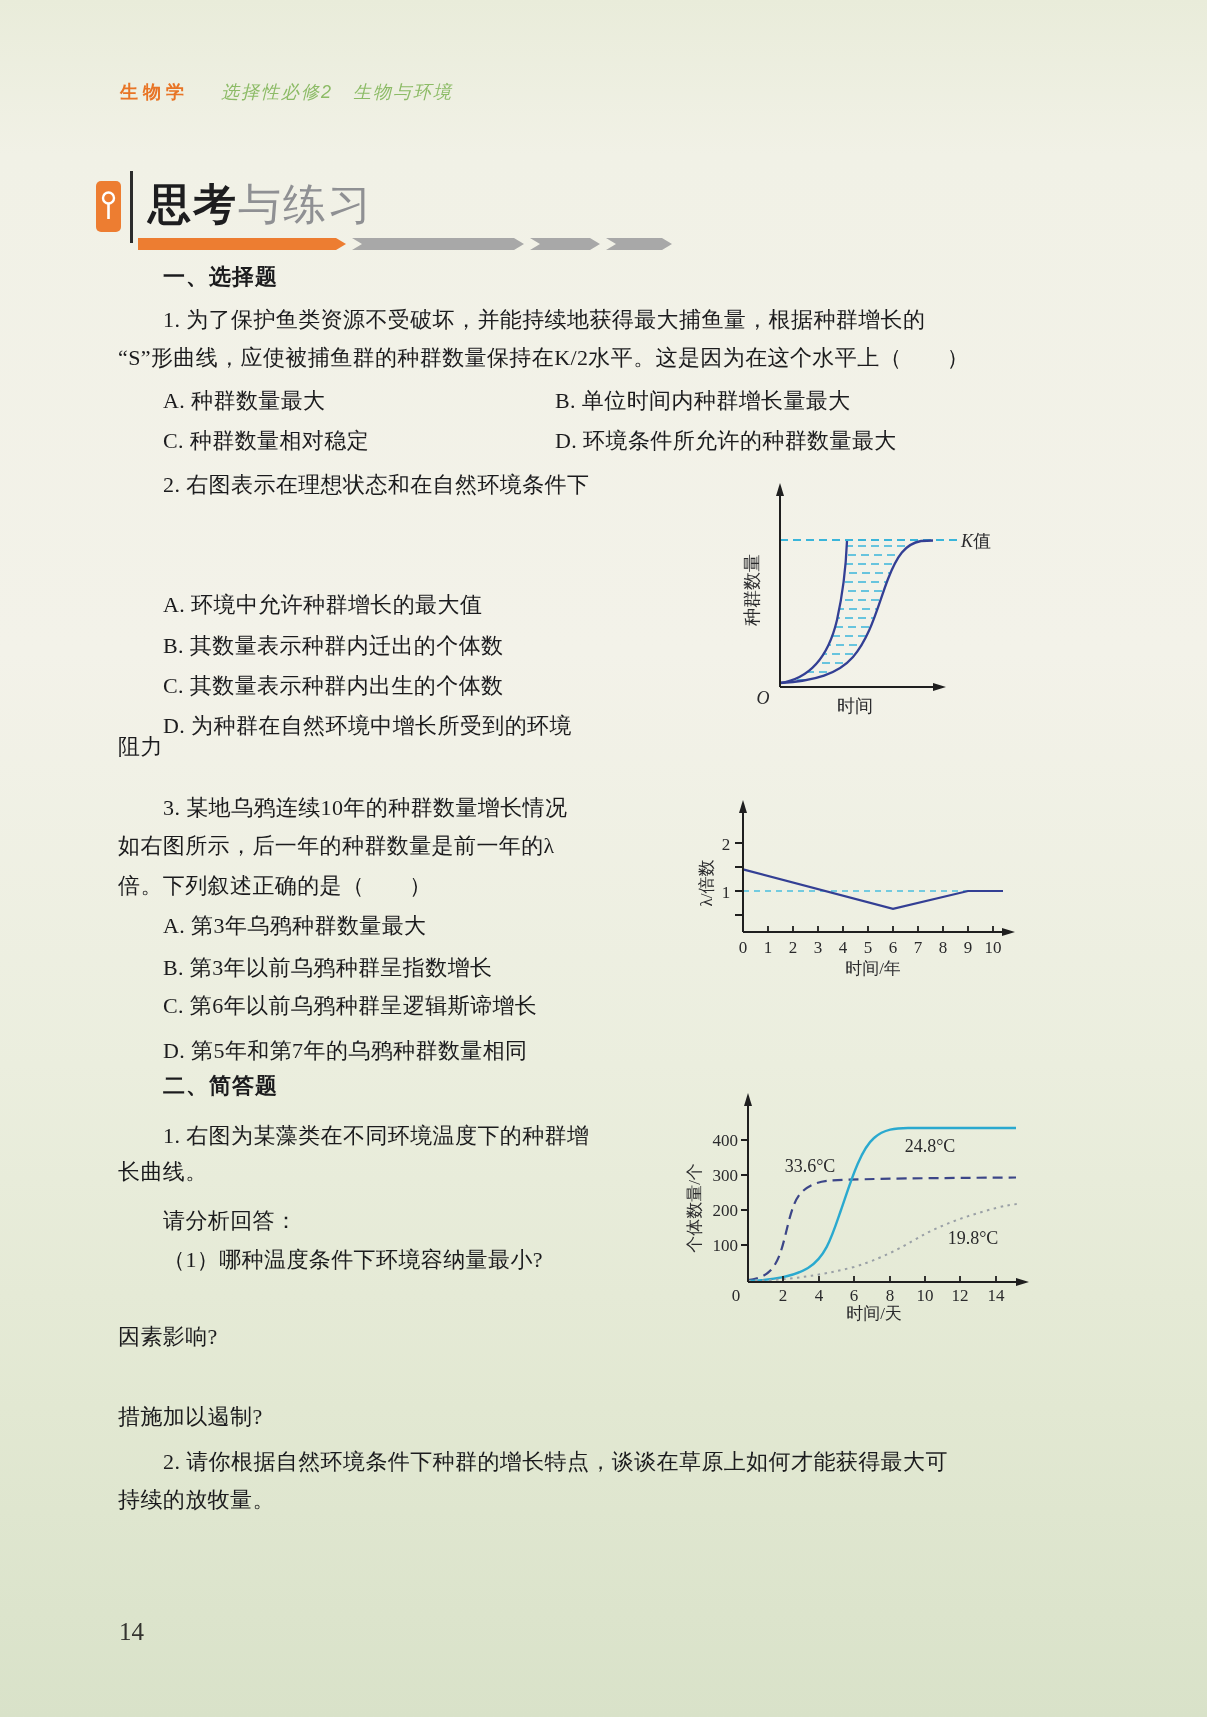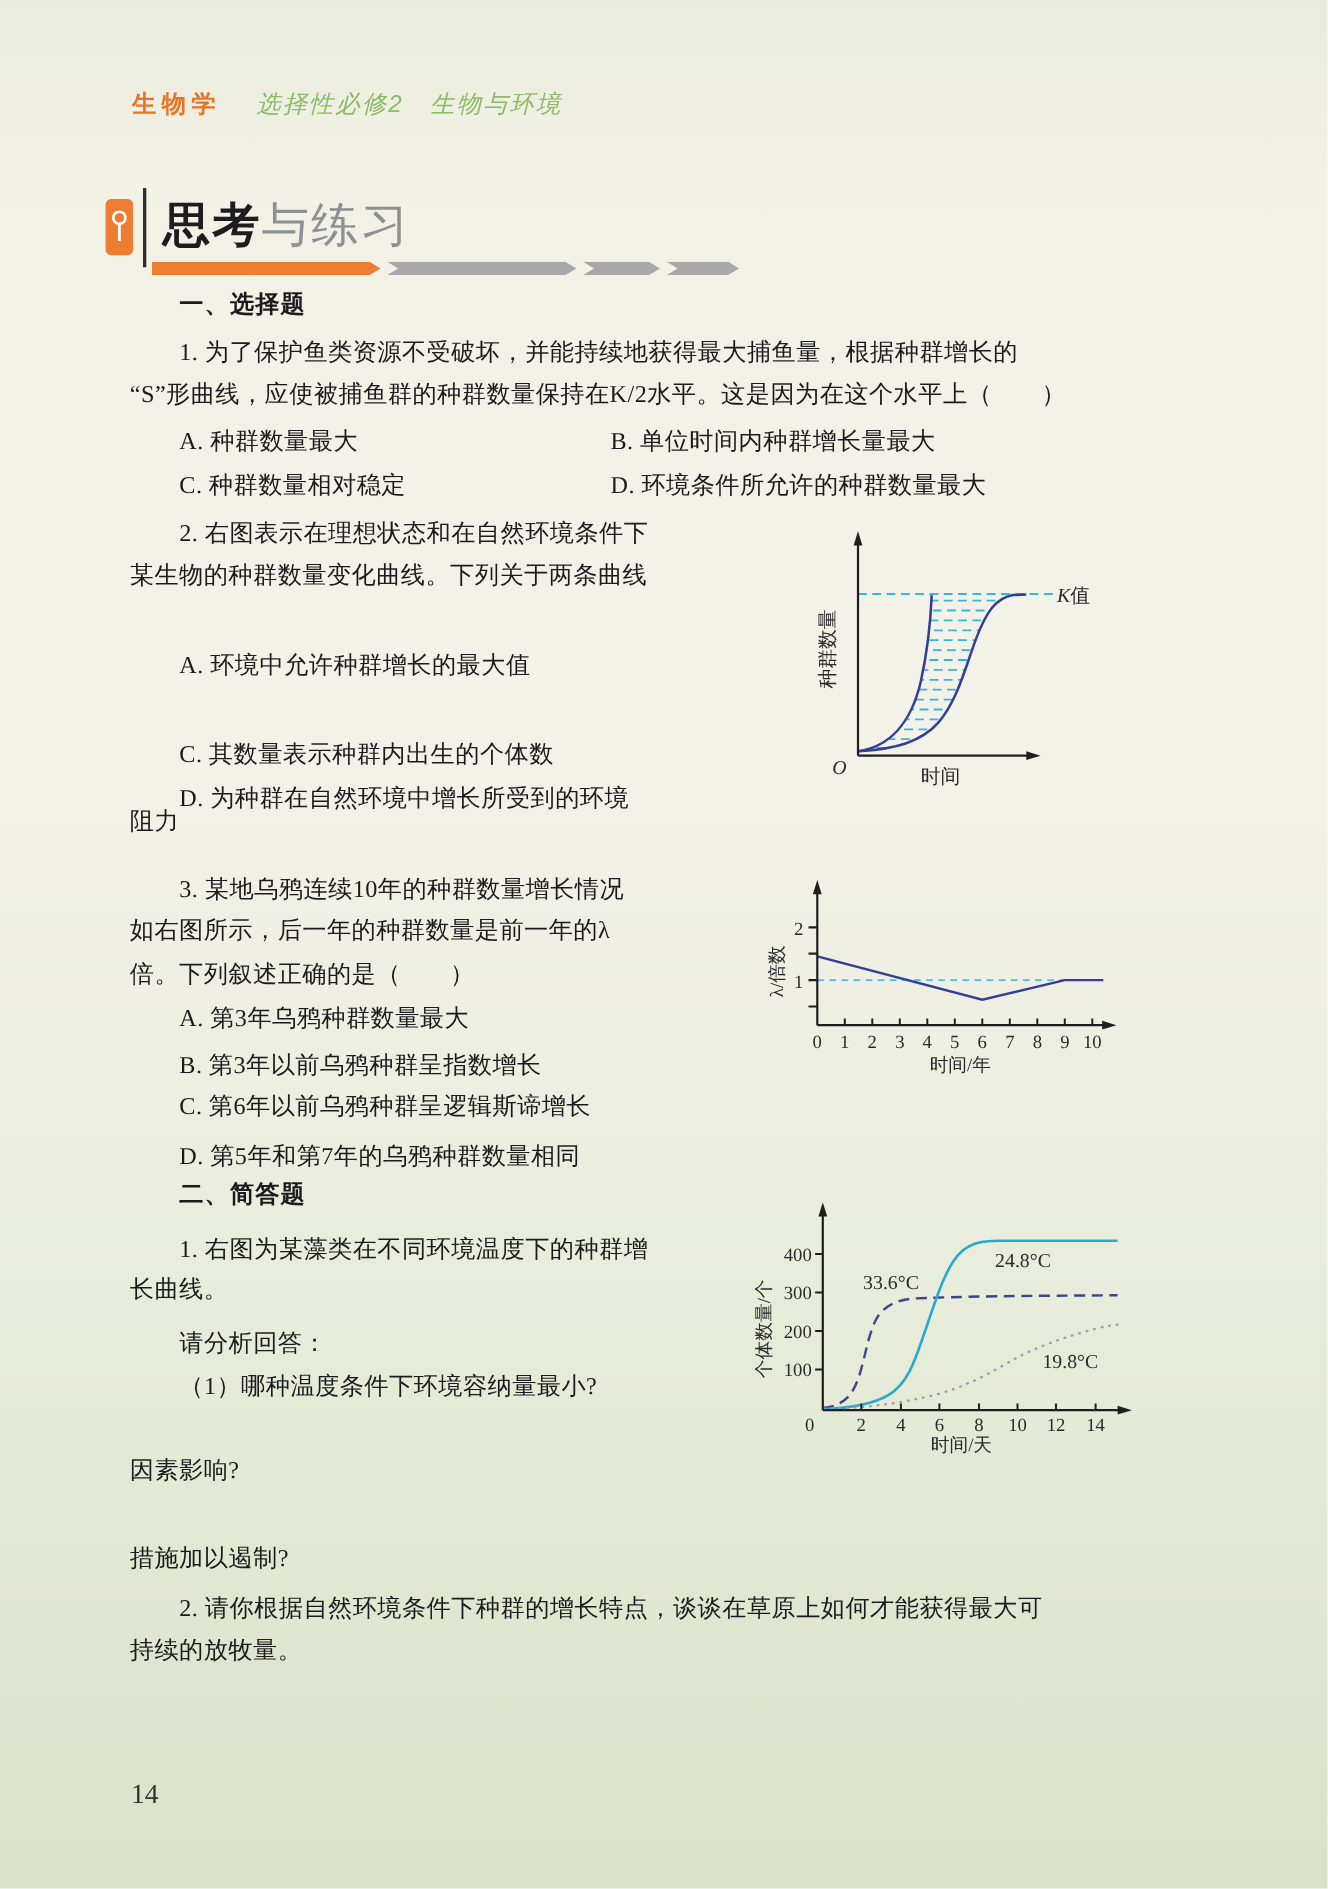--- a/index.html
+++ b/index.html
@@ -2,21 +2,21 @@
 <html><head>
 <meta charset="utf-8">
 <style>
   * { margin:0; padding:0; box-sizing:border-box; }
   html,body { width:1207px; }
   body { font-family:"Liberation Serif","DejaVu Serif",serif; }
   .page { position:relative; width:1207px; height:1717px; overflow:hidden; color:#1b1b1d;
           background:linear-gradient(180deg,#e9ecda 0%,#f1f1e6 9%,#f3f2e9 38%,#ebeede 62%,#e2e8d2 82%,#d9e2c9 100%); }
 
   
-  .hdr { position:absolute; top:80px; left:120px; font-family:"Liberation Sans","DejaVu Sans",sans-serif; font-size:22px; white-space:nowrap; }
+  .hdr { position:absolute; top:80px; left:120px; font-family:"Liberation Sans","DejaVu Sans",sans-serif; font-size:18px; white-space:nowrap; }
   .hdr .subject { color:#e87425; font-weight:bold; letter-spacing:5px; }
   .hdr .course  { color:#8cbb66; font-style:italic; margin-left:32px; letter-spacing:2px; }
 
   
   .badge { position:absolute; left:96px; top:181px; width:25px; height:51px; background:#ed7d31; border-radius:5px; }
   .badge svg { position:absolute; left:4px; top:8px; }
   .vrule { position:absolute; left:130px; top:171px; width:3px; height:72px; background:#2c2c2c; }
   .title { position:absolute; left:148px; top:176px; font-family:Liberation Mono, monospace; font-size:43px; white-space:nowrap; }
   .title .main { font-weight:bold; color:#1d1d1f; letter-spacing:2px; }
   .title .sub  { font-weight:500; color:#8f9093; letter-spacing:2px; }
@@ -62,22 +62,22 @@
 
   <div class="tl in b" style="top:260px">一、选择题</div>
   <div class="tl in" style="top:303px">1. 为了保护鱼类资源不受破坏，并能持续地获得最大捕鱼量，根据种群增长的</div>
   <div class="tl" style="top:341px">“S”形曲线，应使被捕鱼群的种群数量保持在K/2水平。这是因为在这个水平上（　　）</div>
   <div class="tl in" style="top:384px">A. 种群数量最大</div>
   <div class="tl col2" style="top:384px">B. 单位时间内种群增长量最大</div>
   <div class="tl in" style="top:424px">C. 种群数量相对稳定</div>
   <div class="tl col2" style="top:424px">D. 环境条件所允许的种群数量最大</div>
 
   <div class="tl in" style="top:468px">2. 右图表示在理想状态和在自然环境条件下</div>
-  <div class="tl" style="top:506px">某生物的种群数量变化曲线。下列关于两条曲线</div>
   <div class="tl in" style="top:588px">A. 环境中允许种群增长的最大值</div>
+  <div class="tl in" style="top:629px">B. 其数量表示种群内迁出的个体数</div>
   <div class="tl in" style="top:709px">D. 为种群在自然环境中增长所受到的环境</div>
   <div class="tl in" style="top:669px">C. 其数量表示种群内出生的个体数</div>
   <div class="tl" style="top:730px">阻力</div>
 
   <svg class="fig" style="left:685px; top:450px;" width="310" height="300" viewBox="0 0 310 300">
     <defs>
       <clipPath id="hatchClip">
         <path d="M 95,233 C 123,229 143,208 152,170 C 158,143 161,115 162,91 L 236,91 C 220,94 212,106 203,129 C 193,155 186,186 168,207 C 153,224 130,231 95,233 Z"></path>
       </clipPath>
     </defs>

